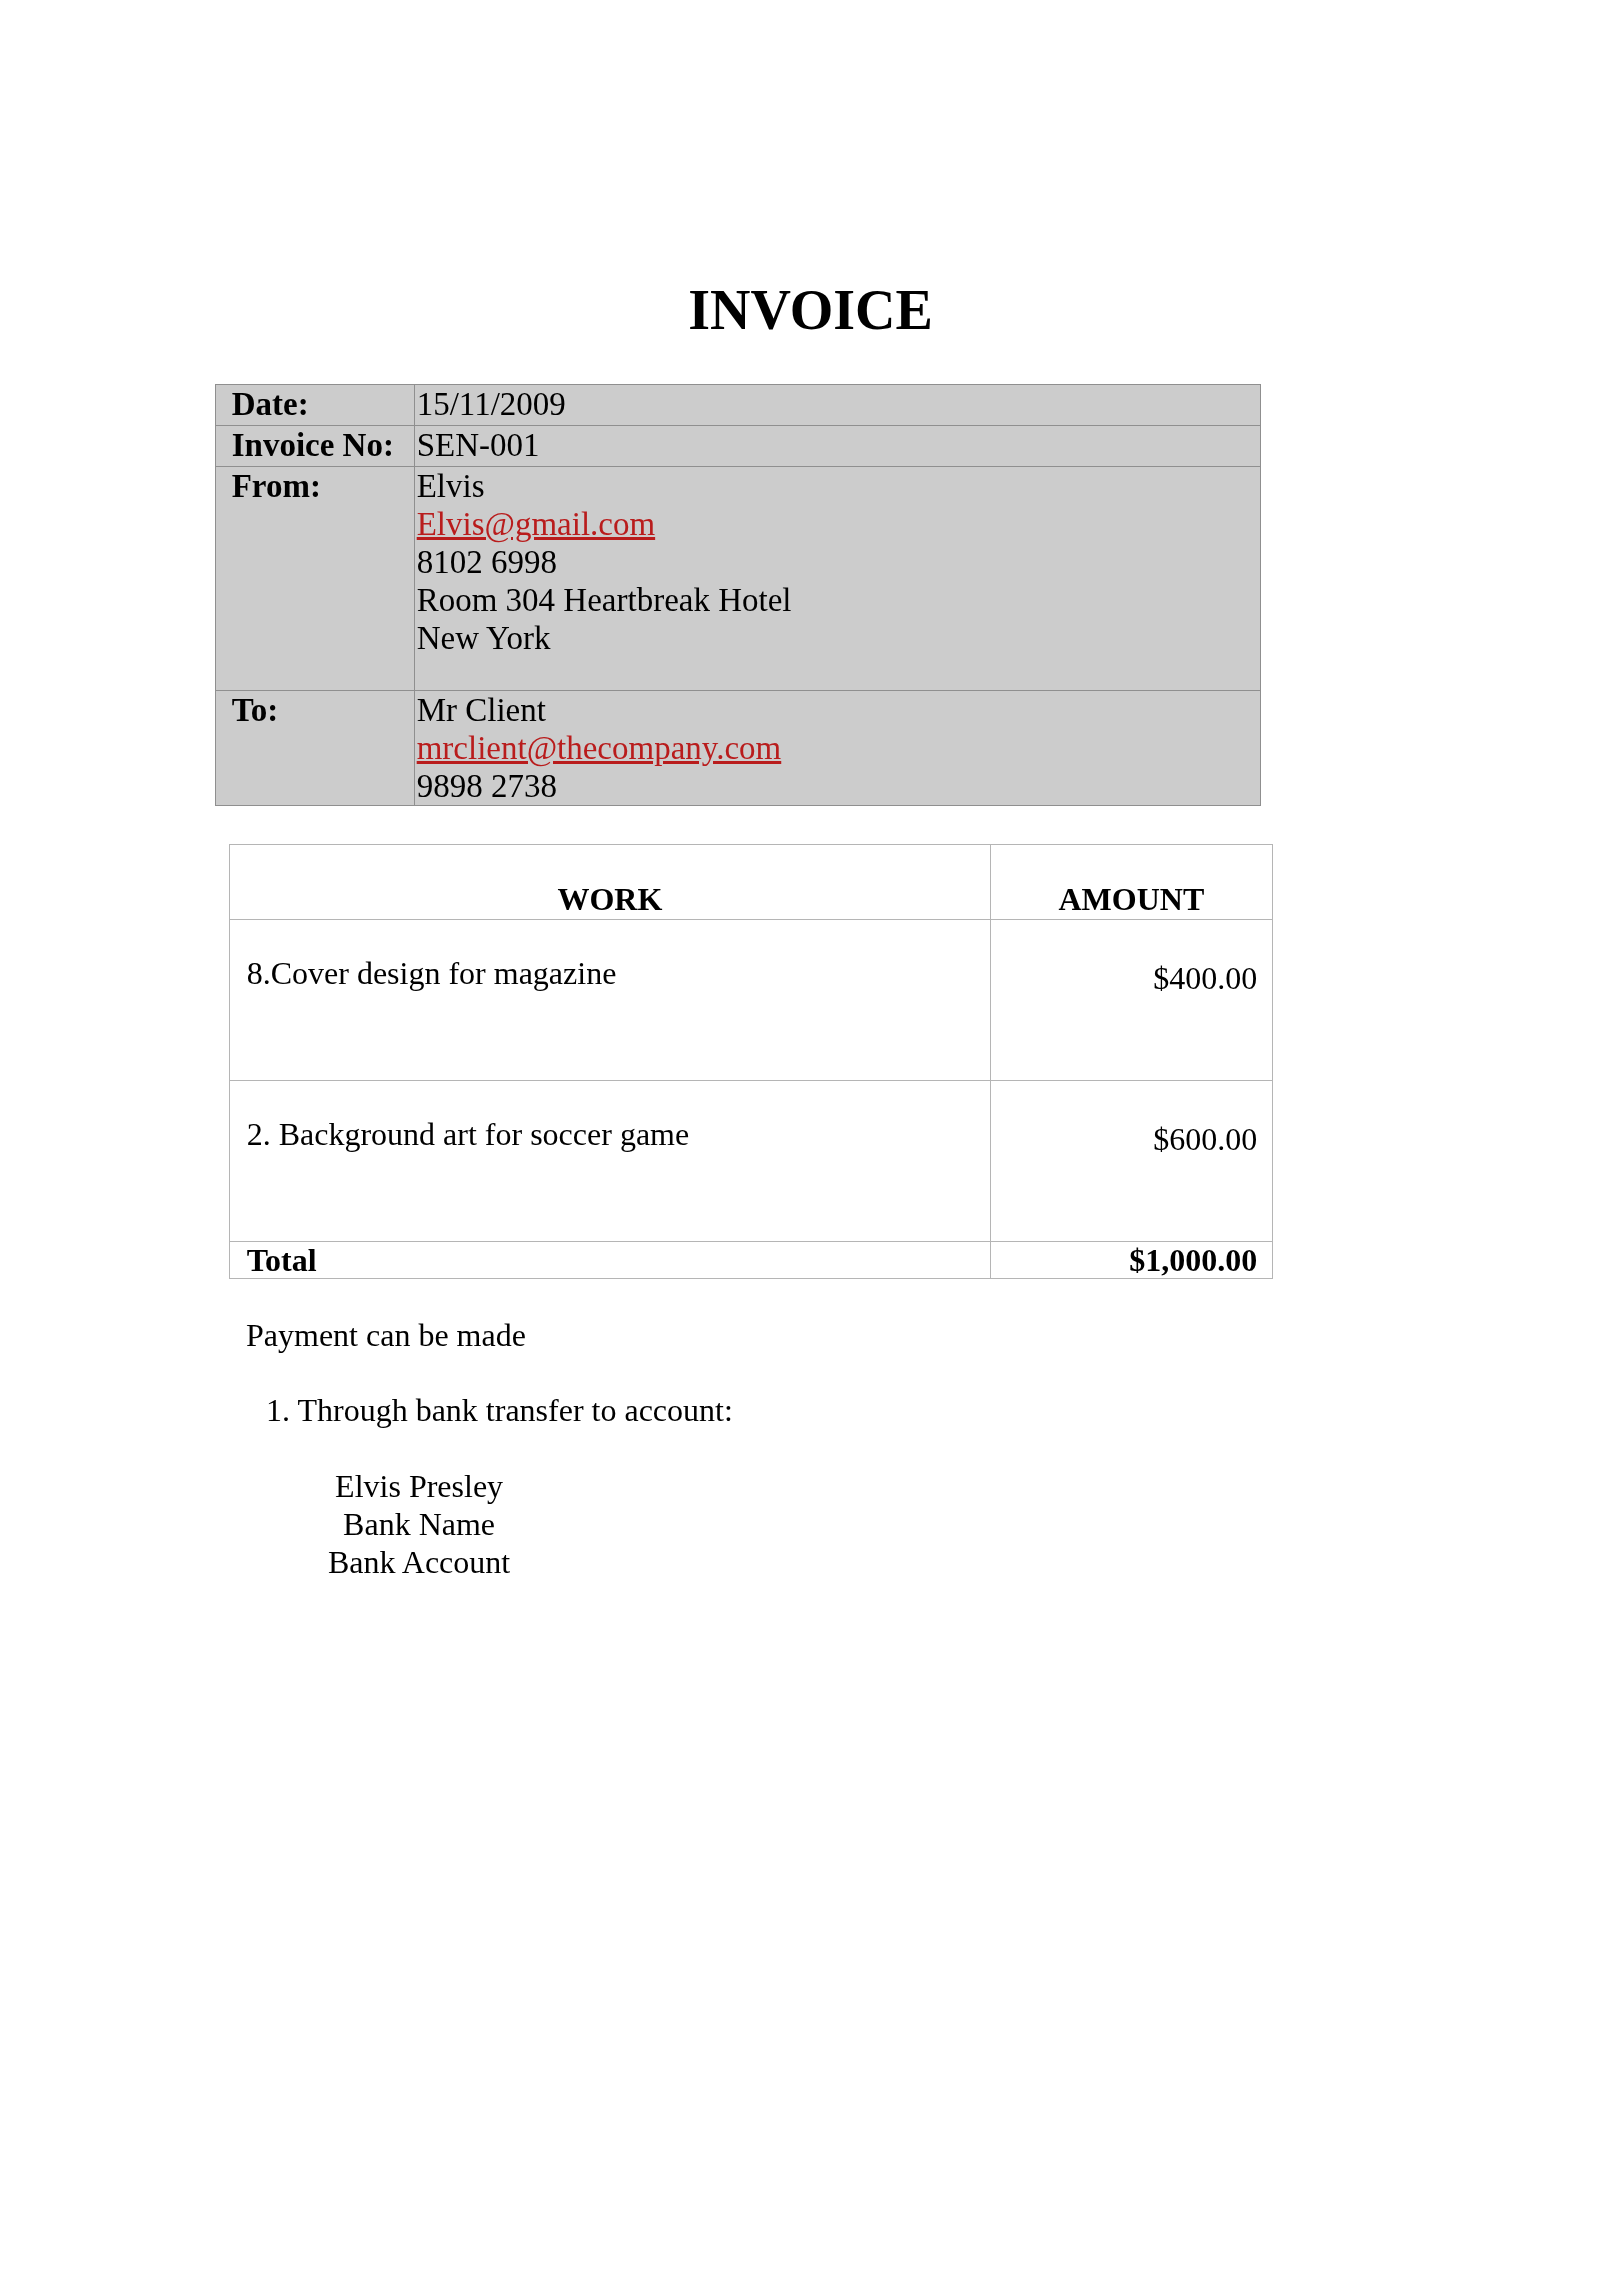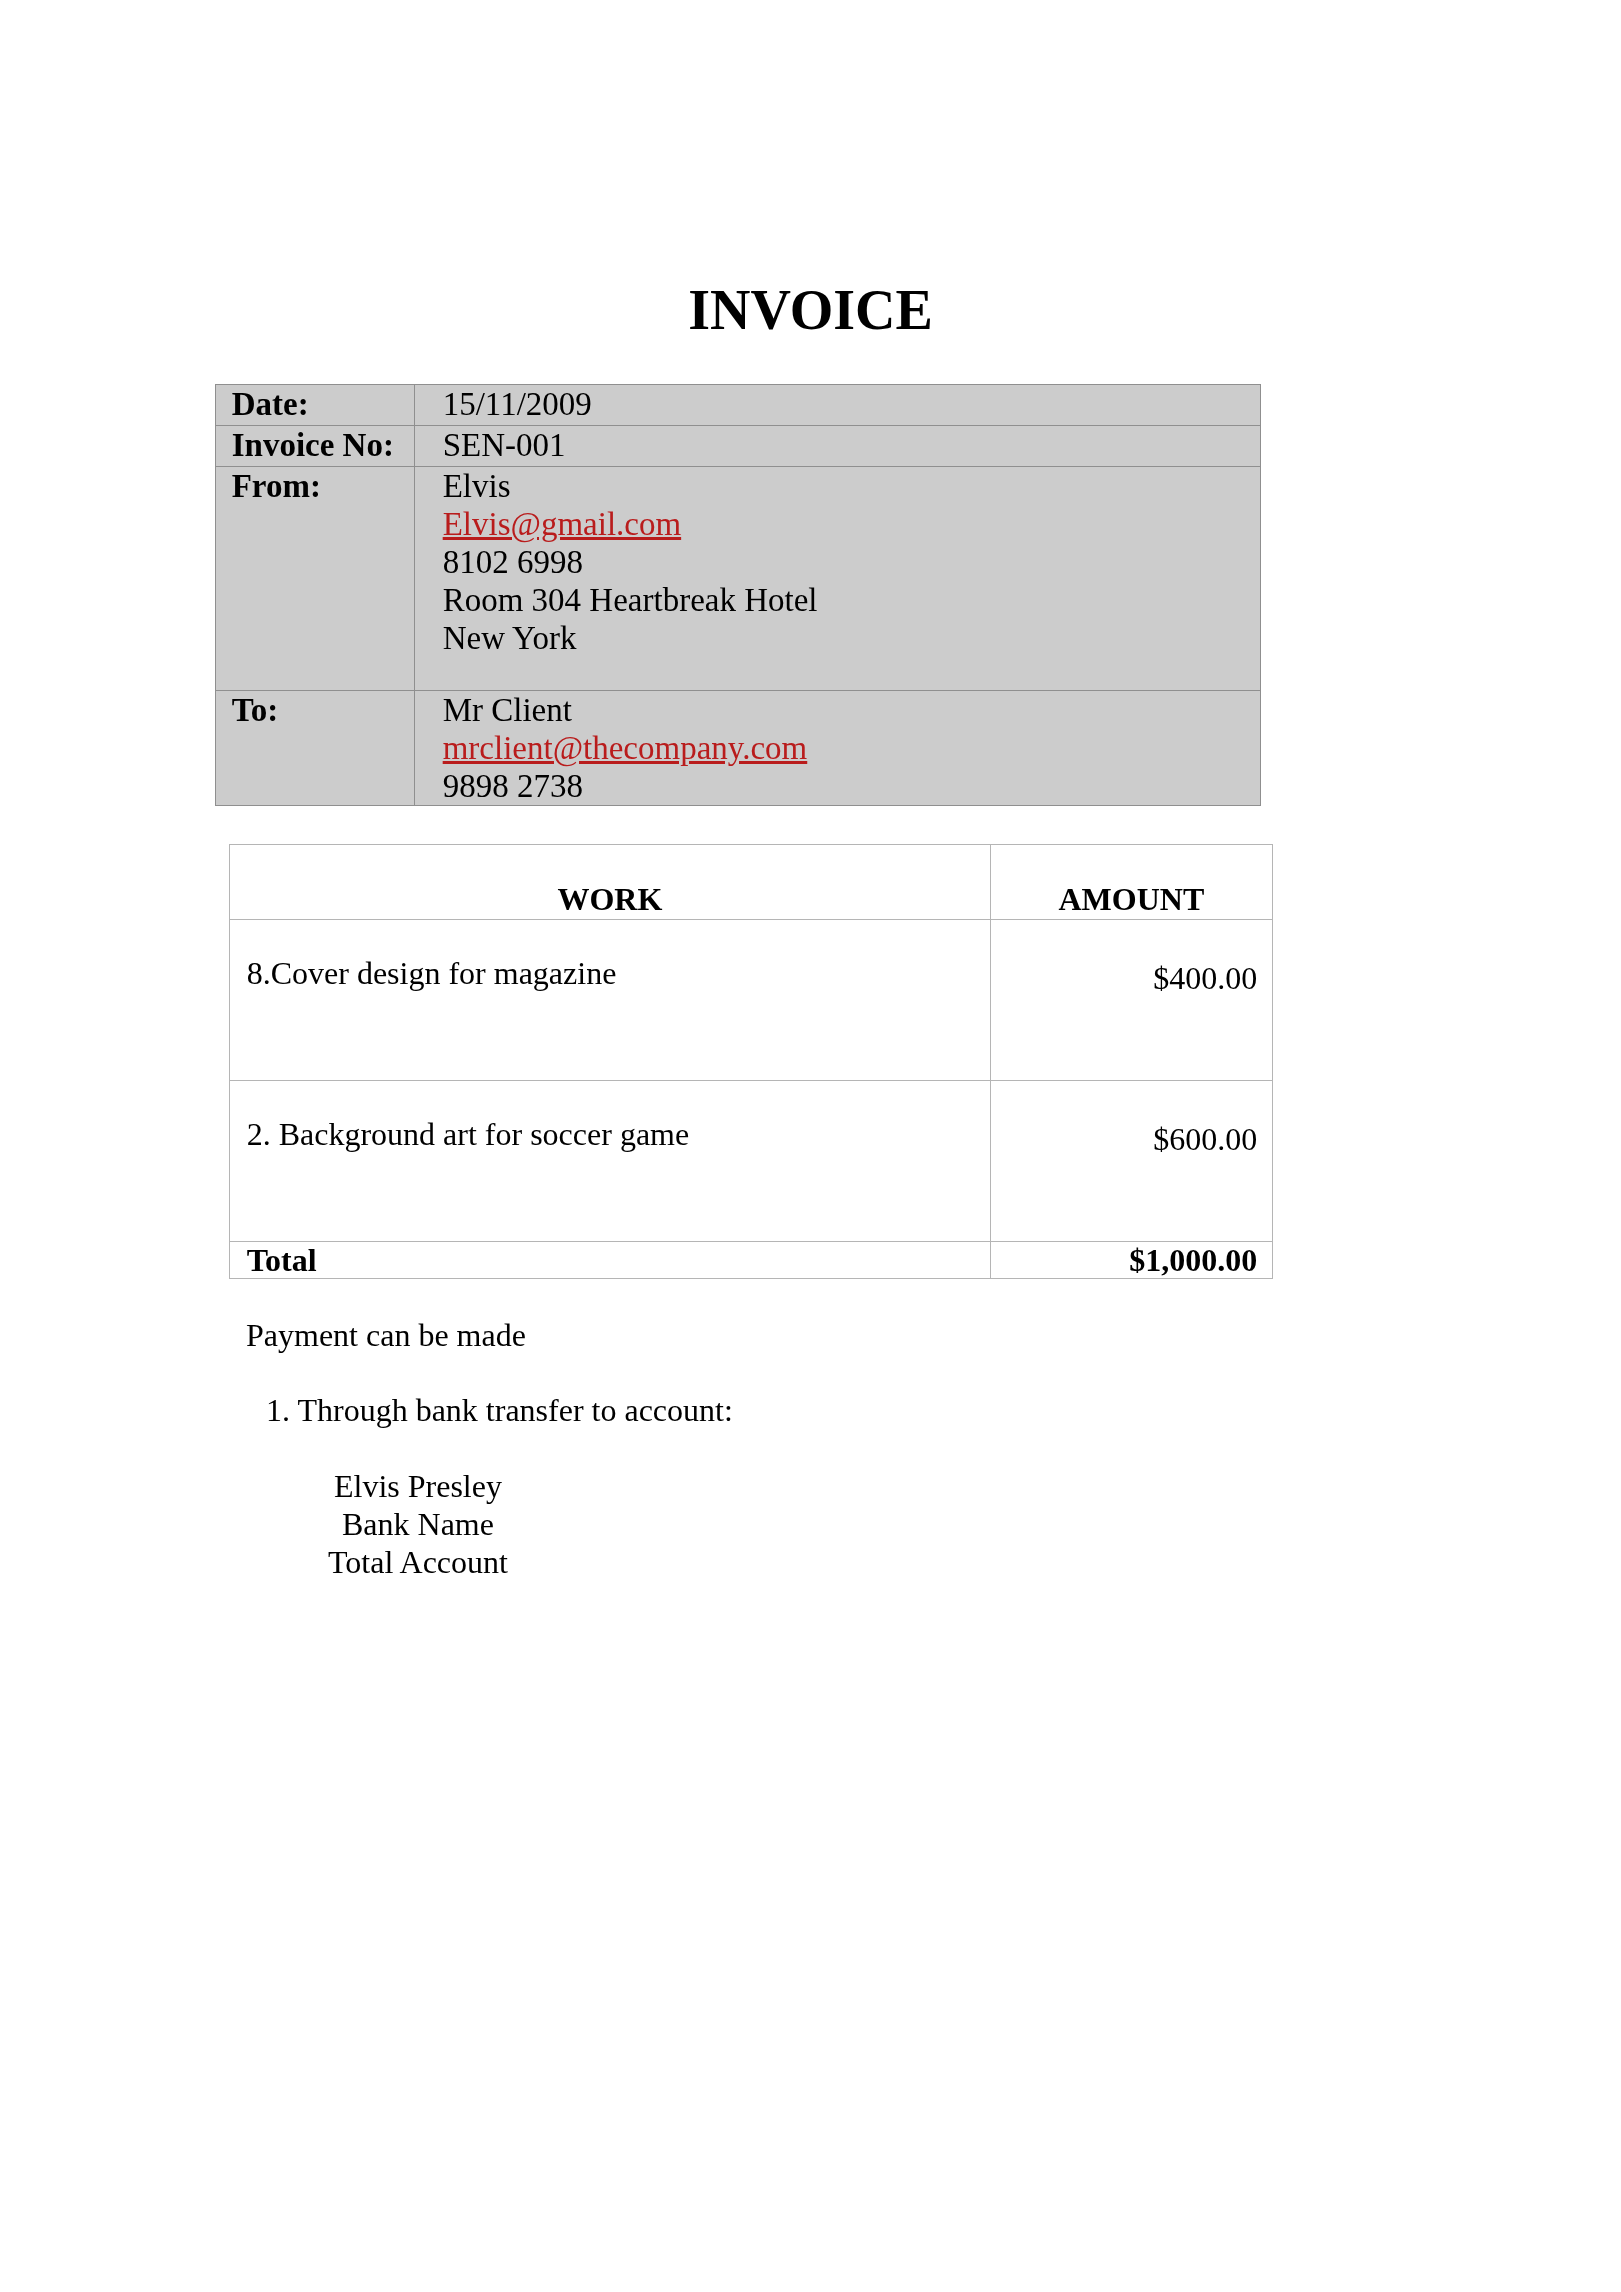--- a/index.html
+++ b/index.html
@@ -4,21 +4,21 @@
 <style>
   html, body { margin:0; padding:0; background:#ffffff; }
   body { width:1621px; height:2293px; position:relative; overflow:hidden;
          font-family:"Liberation Serif", "DejaVu Serif", serif; color:#000; }
   .title { position:absolute; left:0; width:1621px; top:276px; text-align:center;
            font-weight:bold; font-size:56px; line-height:69px; letter-spacing:0px; }
   .info { position:absolute; left:215px; top:384px; width:1046px; border-collapse:collapse;
           background:#cccccc; font-size:33px; }
   .info td { border:1.5px solid #8f8f8f; vertical-align:top; padding:0; }
   .info td.lbl { width:182px; padding-left:15.7px; font-weight:bold; }
-  .info td.val { padding-left:28px; }
+  .info td.val { padding-left:2px; }
   .info .line { display:block; line-height:38px; white-space:nowrap; }
   .info a { color:#b91c1c; text-decoration:underline; }
   .r1 td, .r2 td { height:40px; }
   .r1 .line, .r2 .line { line-height:39px; }
   .r3 td { height:223px;margin-left:6px; }
   .r4 td { height:114px; }
   .work { position:absolute; left:229px; top:844px; width:1044px; border-collapse:collapse; font-size:32px; }
   .work td { border:1.5px solid #b5b5b5; padding:0; }
   .work td.wcol { width:743px; }
   .work .hdr td { height:74px; vertical-align:bottom; text-align:center; font-weight:bold; padding-bottom:0; }
@@ -106,15 +106,15 @@
     <td class="amt">$1,000.00</td>
   </tr>
 </tbody>
   </table>
 
 <div class="payment p-intro">Payment can be made</div>
 <div class="payment p-method">1. Through bank transfer to account:</div>
 <div class="payment p-details">
   <span>Elvis Presley</span>
   <span>Bank Name</span>
-  <span>Total Account</span>
+  <span>Bank Account</span>
 </div>
 
 
 </body></html>

